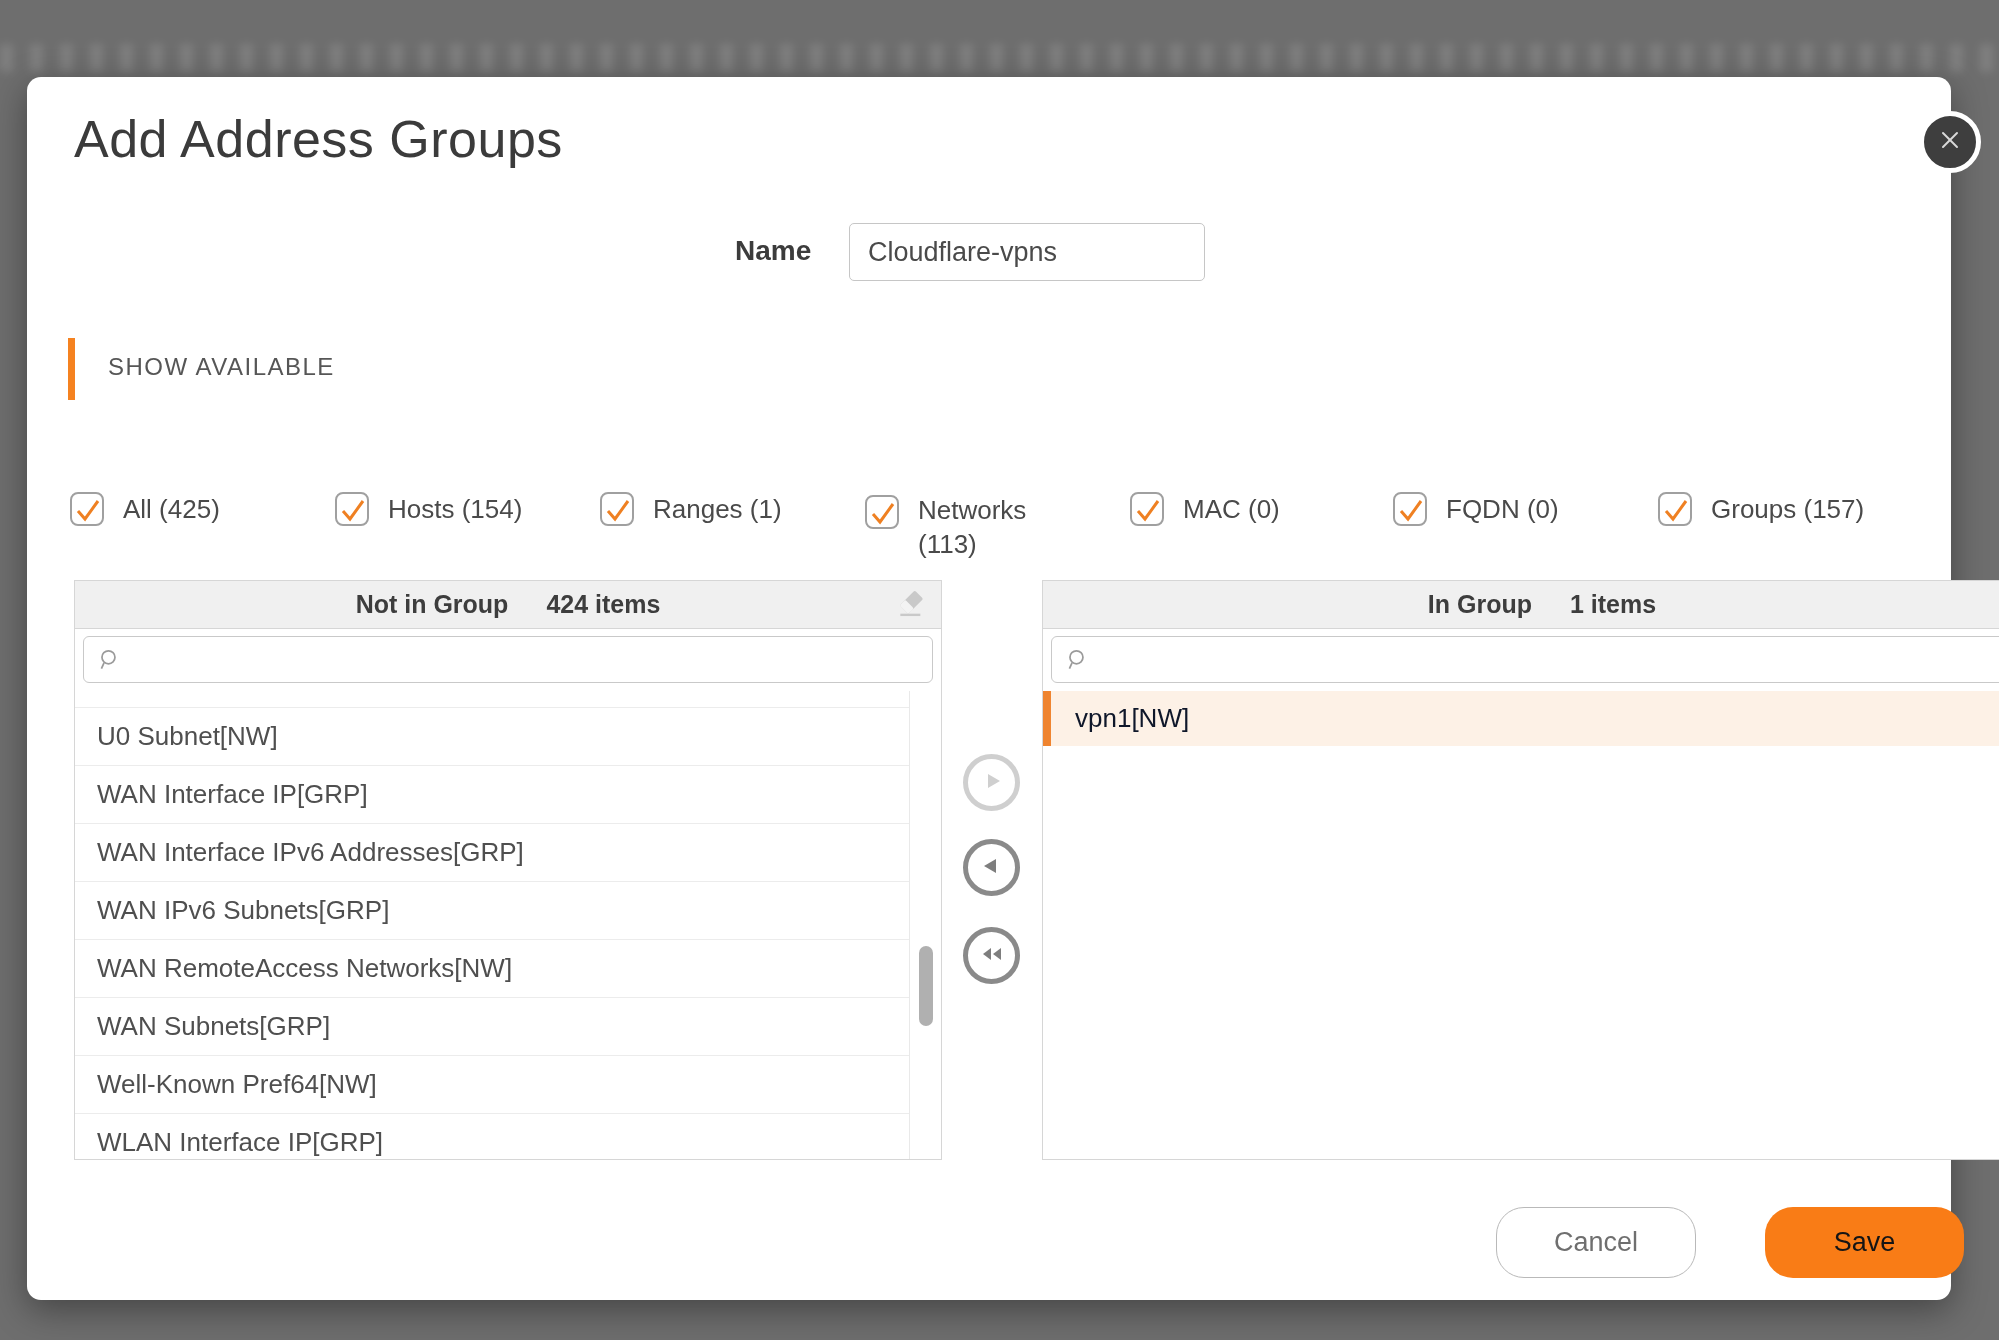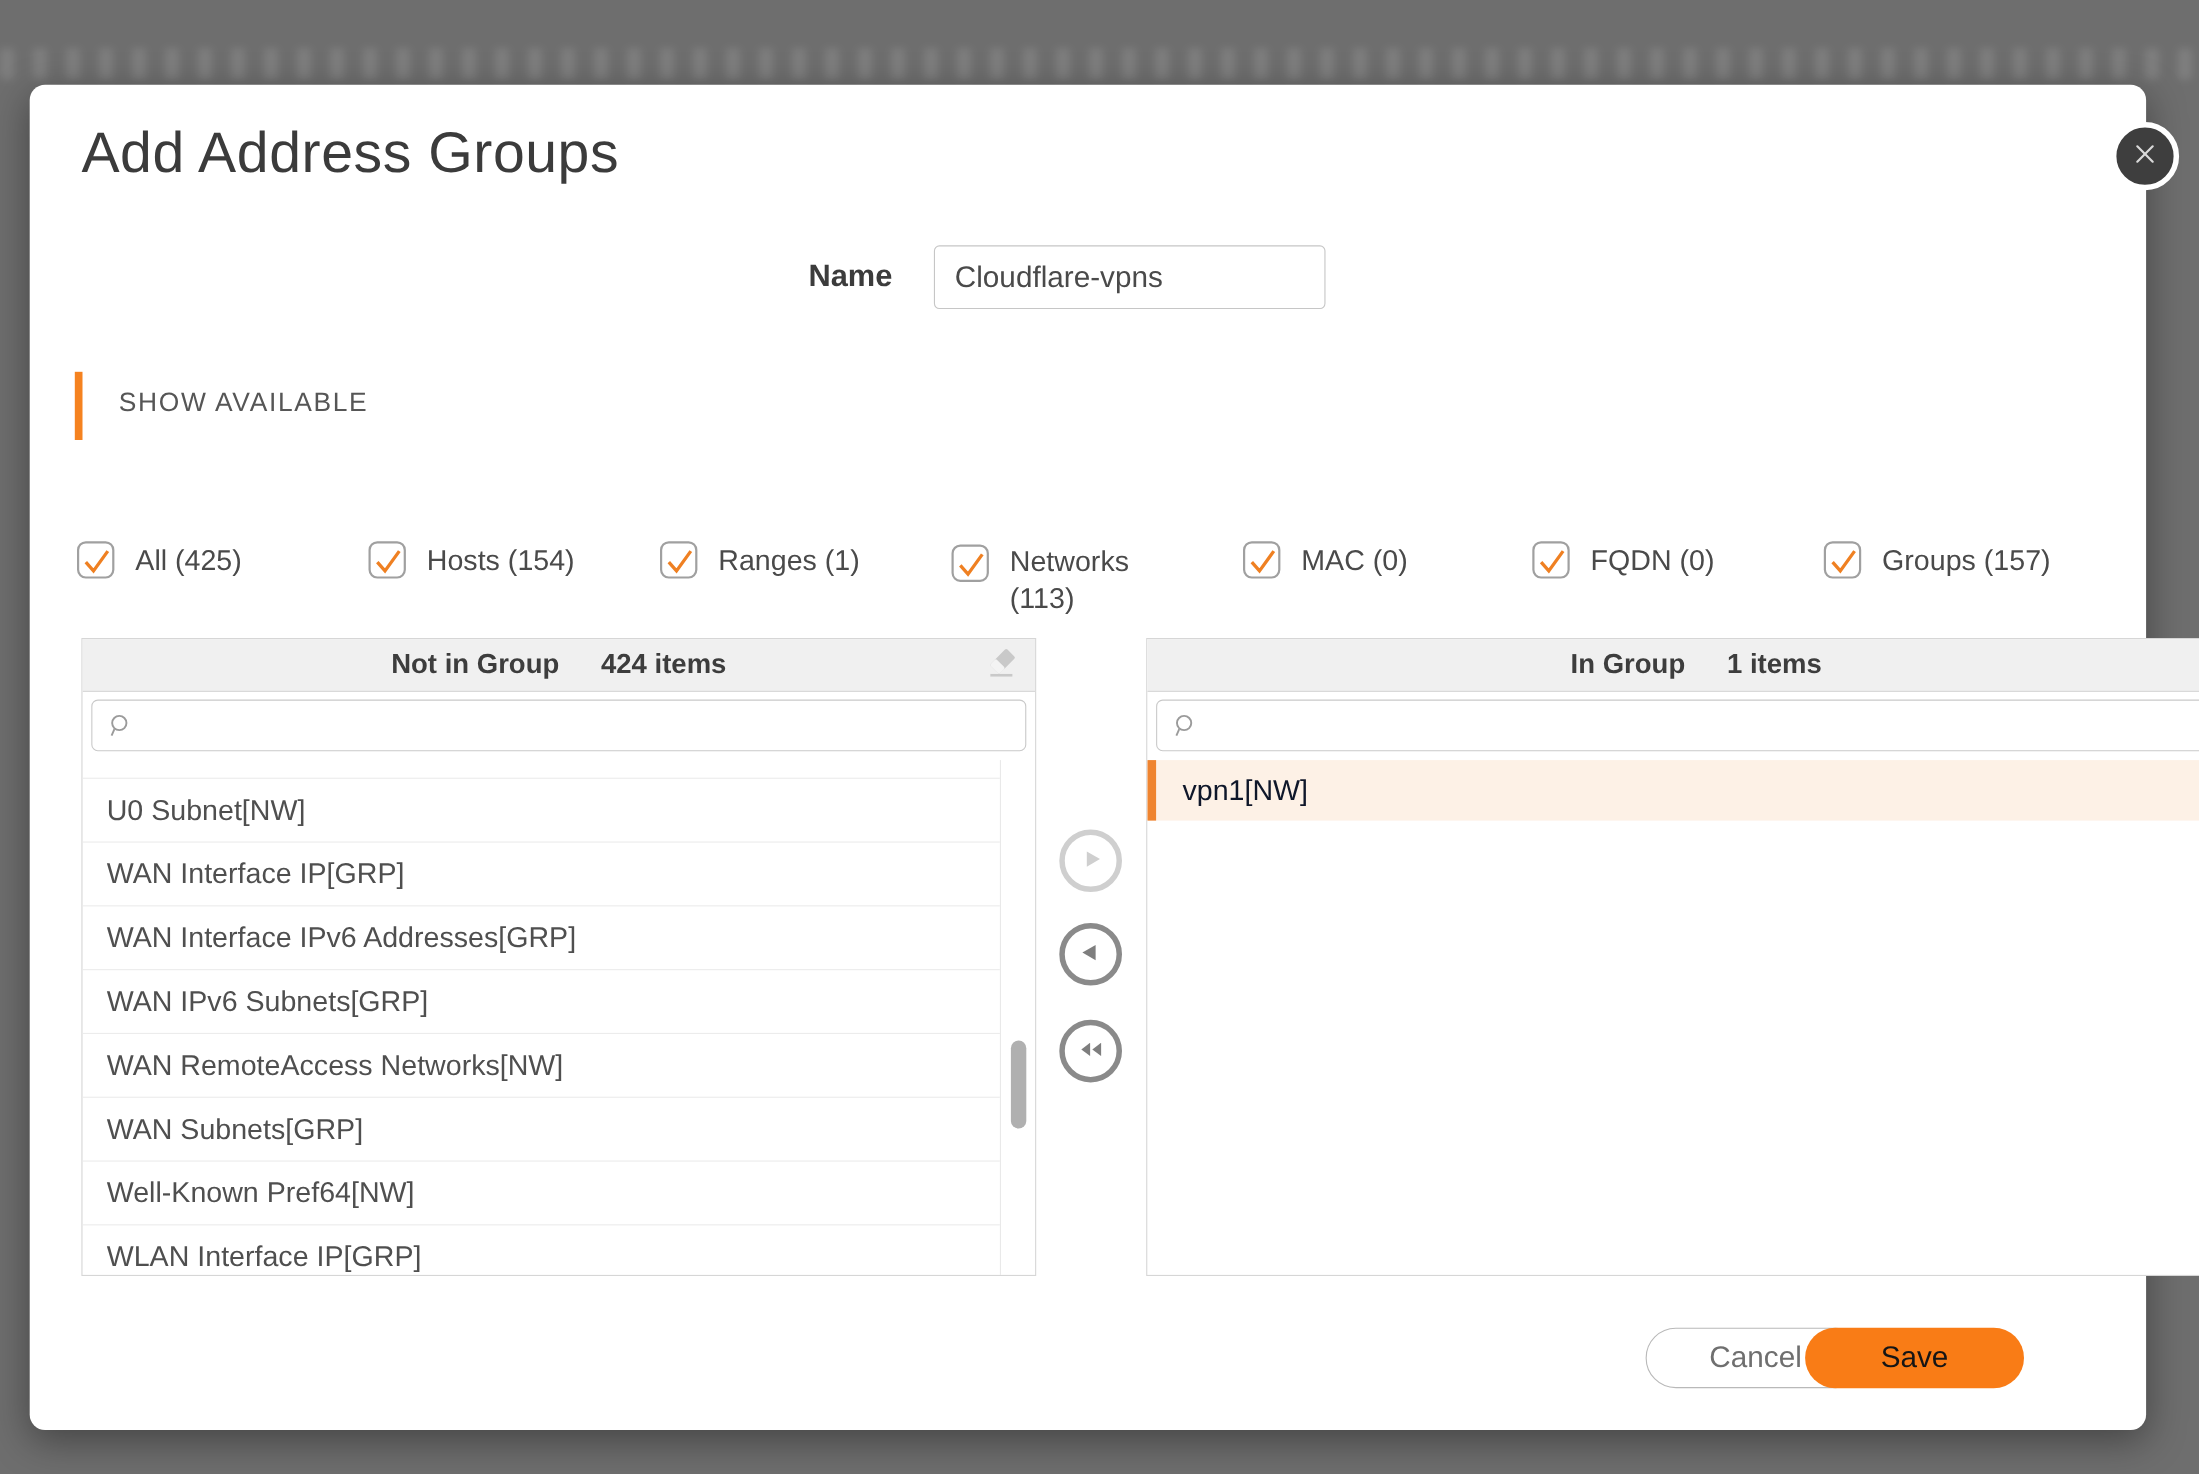--- a/index.html
+++ b/index.html
@@ -223,35 +223,35 @@
   .transfer-btn--disabled { border-color: #cfcfcf; color: #cfcfcf; }
   .transfer-btn--active   { border-color: #8a8a8a; color: #7e7e7e; }
   .tb-1 { top: 677px; }
   .tb-2 { top: 762px; }
   .tb-3 { top: 850px; }
 
   
   .btn {
     position: absolute;
     top: 1130px;
-    height: 55px;
+    height: 71px;
     border-radius: 28px;
     font-family: inherit;
     font-size: 27px;
     display: flex; align-items: center; justify-content: center;
     cursor: pointer;
   }
   .btn-cancel {
     left: 1469px; width: 200px;
     background: #fff;
     border: 1px solid #b9b9b9;
     color: #6f6f6f;
   }
   .btn-save {
-    left: 1614px; width: 199px;
+    left: 1738px; width: 199px;
     background: #f97c16;
     border: none;
     color: #151515;
     font-weight: 500;
   }
 </style>
 </head>
 <body>
 
 <div class="stage">

